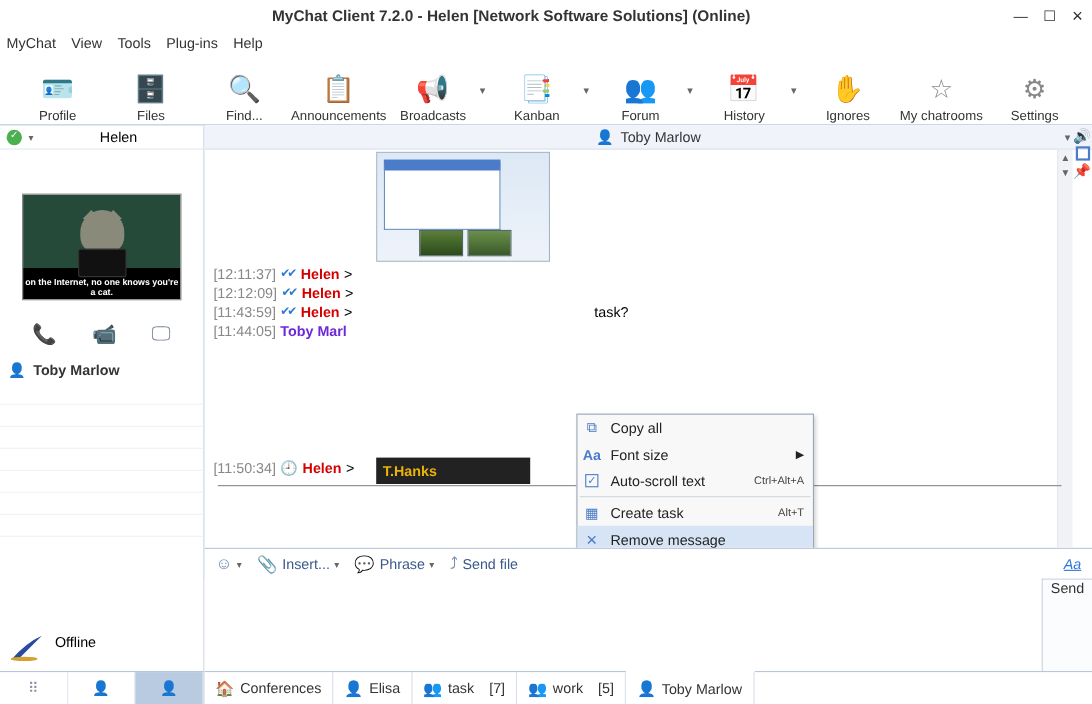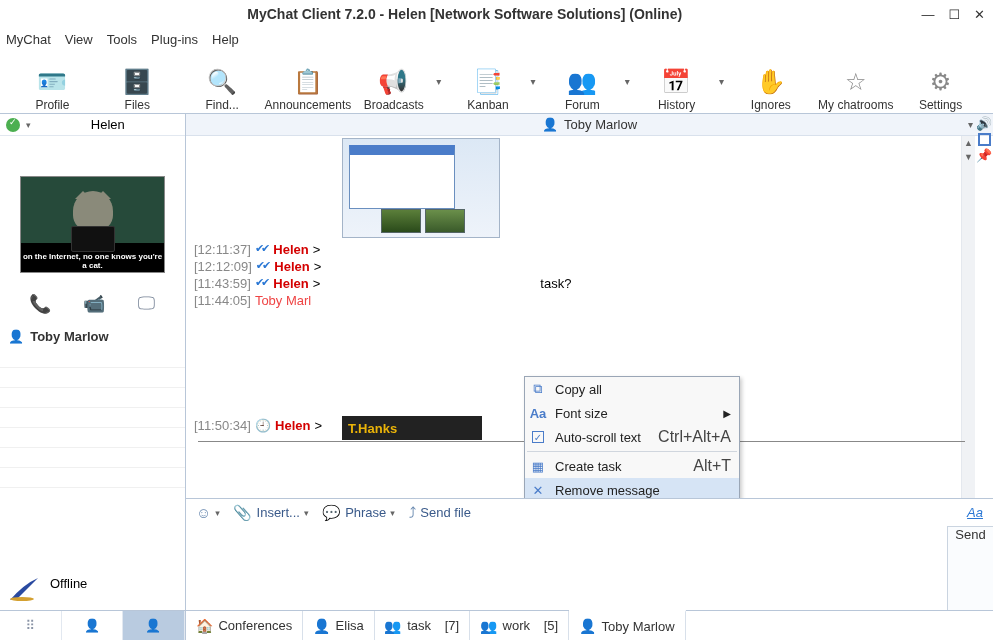--- a/index.html
+++ b/index.html
@@ -46,33 +46,33 @@
 .chat-top .dd { position: absolute; right: 20px; color: #666; font-size: 10px; }
 .right-icons { position: absolute; right: 0; top: 0; width: 18px; display: flex; flex-direction: column; align-items: center; gap: 2px; padding-top: 2px; }
 .right-icons span { font-size: 13px; color: #5478b0; cursor: pointer; }
 .right-icons .sq { width: 13px; height: 13px; border: 2px solid #4a7cc9; }
 .chat-body { flex: 1; padding: 4px 24px 4px 8px; overflow: hidden; position: relative; }
 .msg { display: flex; align-items: flex-start; gap: 4px; margin: 2px 0; font-size: 14px; }
 .ts { color: #888; }
 .chk { color: #2a77d4; font-size: 11px; letter-spacing: -3px; margin-right: 2px; }
 .clk { color: #2a77d4; font-size: 13px; }
 .nm-helen { color: #d40000; font-weight: bold; }
-.nm-toby { color: #ef4444; font-weight: normal; }
+.nm-toby { color: #6d28d9; font-weight: bold; }
 .gt { color: #000; }
 .imgprev { margin-left: 148px; margin-top: -2px; margin-bottom: 4px; width: 158px; height: 100px; border: 1px solid #a4b4c8; background: linear-gradient(#dce8f5, #eef3fa); position: relative; }
 .imgprev .wb { position: absolute; left: 6px; top: 6px; right: 44px; bottom: 28px; background: #fff; border: 1px solid #6a8fbf; border-top: 10px solid #4a7cc9; }
 .imgprev .t1 { position: absolute; left: 38px; bottom: 4px; width: 40px; height: 24px; background: linear-gradient(#5b7f3a, #2a4a1a); border: 1px solid #566; }
 .imgprev .t2 { position: absolute; left: 82px; bottom: 4px; width: 40px; height: 24px; background: linear-gradient(#6a8f4a, #3a5a2a); border: 1px solid #566; }
 .thanks { margin-left: 148px; width: 140px; height: 24px; background: #222; color: #eab308; font-weight: bold; display: flex; align-items: center; padding-left: 6px; font-size: 13px; }
 .hr { border: none; border-top: 1px solid #888; margin: 8px 4px 0 4px; }
 .ctxmenu { position: absolute; left: 338px; top: 240px; width: 216px; background: #f8f8f8; border: 1px solid #9aa6b6; box-shadow: 2px 2px 4px rgba(0,0,0,0.2); }
 .ctxmenu .mi { display: flex; align-items: center; height: 24px; padding: 0 8px 0 4px; gap: 8px; cursor: pointer; }
 .ctxmenu .mi .mic { width: 18px; display: flex; justify-content: center; color: #4a7cc9; font-size: 13px; }
 .ctxmenu .mi .mlbl { flex: 1; color: #222; }
-.ctxmenu .mi .msc { color: #444; font-size: 16px; }
+.ctxmenu .mi .msc { color: #444; font-size: 10px; }
 .ctxmenu .mi .arr { color: #222; font-size: 10px; }
 .ctxmenu .mi.hl { background: #d6e4f5; }
 .ctxmenu .sep { height: 1px; background: #d0d6de; margin: 2px 2px; }
 .ctxmenu .chkbox { width: 12px; height: 12px; border: 1px solid #4a7cc9; display: flex; align-items: center; justify-content: center; font-size: 10px; }
 .inputbar { height: 28px; border-top: 1px solid #b8c6d8; display: flex; align-items: center; gap: 14px; padding: 0 10px; color: #3a5a8a; }
 .inputbar .ib { display: flex; align-items: center; gap: 4px; cursor: pointer; }
 .inputbar .icn { color: #6a8ab0; font-size: 15px; }
 .inputbar .dd { font-size: 9px; color: #666; }
 .inputbar .spacer { flex: 1; }
 .inputbar .aa { color: #2a77d4; text-decoration: underline; font-style: italic; cursor: pointer; }

